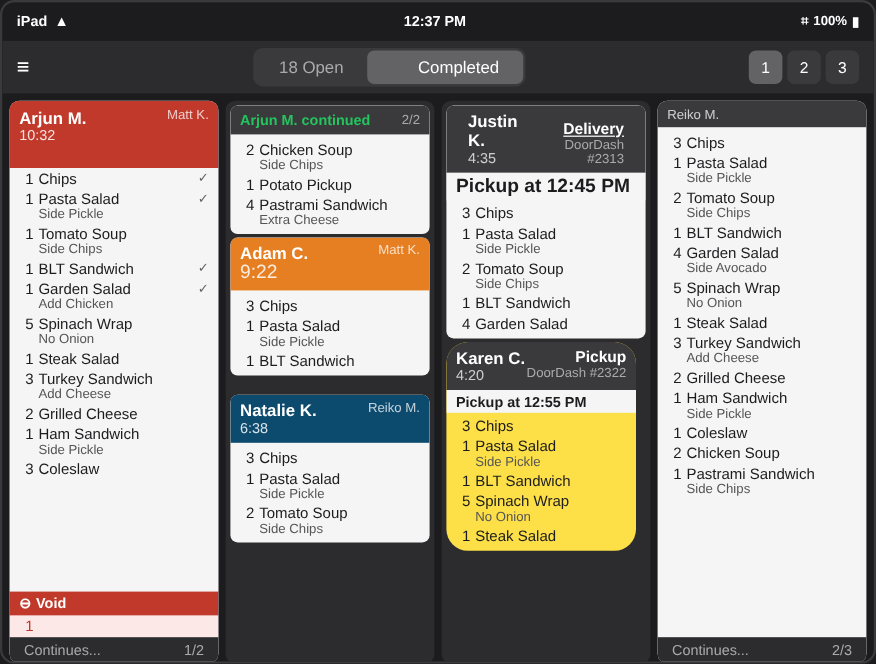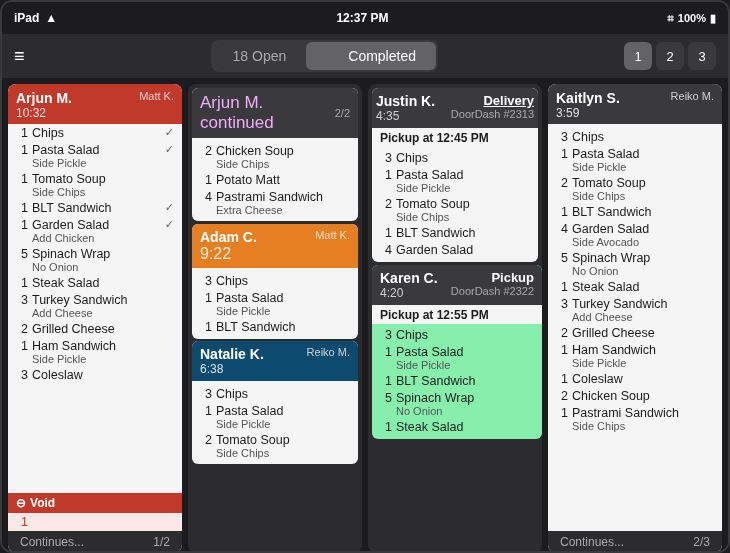--- a/index.html
+++ b/index.html
@@ -118,21 +118,21 @@
       color: #aaa;
       font-size: 12px;
       padding: 4px 12px;
       display: flex;
       justify-content: space-between;
       margin-top: auto;
     }
     .continues-bar span { color: #aaa; }
     .col1-header {
       background: #c0392b;
-      padding: 6px 8px 4px;
+      padding: 6px 8px 20px;
       display: flex;
       justify-content: space-between;
       align-items: flex-start;
     }
     .col-items {
       flex: 1;
       background: #f5f5f5;
       padding: 0 0 0 0;
       overflow: hidden;
     }
@@ -256,46 +256,46 @@
     <div class="continues-bar">
       <span>Continues...</span>
       <span>1/2</span>
     </div>
   </div>
 
   <div class="ticket-col" style="background:#2c2c2e; gap:0;">
 
     <div style="background:#f5f5f5; border-radius:6px; margin:4px 4px 3px 4px; overflow:hidden;">
       <div style="background:#3a3a3c; padding:5px 8px; display:flex; justify-content:space-between; align-items:center;">
-        <span style="color:#f0abfc; font-size:17px; font-weight:400;">Arjun M. continued</span>
+        <span style="color:#22c55e; font-size:12px; font-weight:700;">Arjun M. continued</span>
         <span style="color:#aaa; font-size:11px;">2/2</span>
       </div>
       <div style="padding:4px 8px;">
         <div class="item-row">
           <span class="item-qty">2</span>
           <span class="item-details">
               <div class="item-name">Chicken Soup</div>
               <div class="item-modifier">Side Chips</div>
             </span>
         </div>
         <div class="item-row">
           <span class="item-qty">1</span>
-          <span class="item-details"><span class="item-name">Potato Matt</span></span>
+          <span class="item-details"><span class="item-name">Potato Pickup</span></span>
         </div>
         <div class="item-row">
           <span class="item-qty">4</span>
           <span class="item-details">
               <div class="item-name">Pastrami Sandwich</div>
               <div class="item-modifier">Extra Cheese</div>
             </span>
         </div>
       </div>
     </div>
 
-    <div style="background:#f5f5f5; border-radius:6px; margin:0 4px 2px 4px; overflow:hidden;">
+    <div style="background:#f5f5f5; border-radius:6px; margin:0 4px 16px 4px; overflow:hidden;">
       <div style="background:#e67e22; padding:5px 8px; display:flex; justify-content:space-between; align-items:flex-start;">
         <div>
           <div style="color:white; font-size:14px; font-weight:700;">Adam C.</div>
           <div style="color:rgba(255,255,255,0.85); font-size:16px;">9:22</div>
         </div>
         <span style="color:rgba(255,255,255,0.75); font-size:11px;">Matt K.</span>
       </div>
       <div style="padding:4px 8px;">
         <div class="item-row">
           <span class="item-qty">3</span>
@@ -342,31 +342,31 @@
               <div class="item-modifier">Side Chips</div>
             </span>
         </div>
       </div>
     </div>
   </div>
 
   <div class="ticket-col" style="background:#2c2c2e;">
 
     <div style="background:#f5f5f5; border-radius:6px; margin:4px 4px 3px 4px; overflow:hidden;">
-      <div style="background:#3a3a3c; padding:5px 4px; display:flex; justify-content:space-between; align-items:flex-start;">
+      <div style="background:#3a3a3c; padding:5px 18px; display:flex; justify-content:space-between; align-items:flex-end;">
         <div>
           <div style="color:white; font-size:14px; font-weight:700;">Justin K.</div>
           <div style="color:rgba(255,255,255,0.75); font-size:12px;">4:35</div>
         </div>
         <div style="text-align:right;">
           <div style="color:white; font-size:13px; font-weight:700;text-decoration:underline;">Delivery</div>
           <div style="color:#aaa; font-size:11px;">DoorDash #2313</div>
         </div>
       </div>
-      <div style="padding:3px 8px 2px; background:#f5f5f5; font-size:12px; font-weight:600; color:#1c1c1e;">Pickup at 12:45 PM</div>
+      <div style="padding:3px 8px 2px; background:#f5f5f5; font-size:16px; font-weight:600; color:#1c1c1e;">Pickup at 12:45 PM</div>
       <div style="padding:2px 8px 4px;">
         <div class="item-row">
           <span class="item-qty">3</span>
           <span class="item-details"><span class="item-name">Chips</span></span>
         </div>
         <div class="item-row">
           <span class="item-qty">1</span>
           <span class="item-details">
               <div class="item-name">Pasta Salad</div>
               <div class="item-modifier">Side Pickle</div>
@@ -383,21 +383,21 @@
           <span class="item-qty">1</span>
           <span class="item-details"><span class="item-name">BLT Sandwich</span></span>
         </div>
         <div class="item-row">
           <span class="item-qty">4</span>
           <span class="item-details"><span class="item-name">Garden Salad</span></span>
         </div>
       </div>
     </div>
 
-    <div style="background:#86efac; border-radius:6px; margin:0 0 3px 4px; overflow:hidden;">
+    <div style="background:#fde047; border-radius:18px; margin:0 12px 3px 4px; overflow:hidden;">
       <div style="background:#3a3a3c; padding:5px 8px; display:flex; justify-content:space-between; align-items:flex-start;">
         <div>
           <div style="color:white; font-size:14px; font-weight:700;">Karen C.</div>
           <div style="color:rgba(255,255,255,0.75); font-size:12px;">4:20</div>
         </div>
         <div style="text-align:right;">
           <div style="color:white; font-size:13px; font-weight:700;">Pickup</div>
           <div style="color:#aaa; font-size:11px;">DoorDash #2322</div>
         </div>
       </div>
@@ -428,24 +428,20 @@
         <div class="item-row">
           <span class="item-qty">1</span>
           <span class="item-details"><span class="item-name">Steak Salad</span></span>
         </div>
       </div>
     </div>
   </div>
 
   <div class="ticket-col" style="background:#f5f5f5;">
     <div style="background:#3a3a3c; padding:6px 8px 4px; display:flex; justify-content:space-between; align-items:flex-start;">
-      <div>
-        <div style="color:white; font-size:14px; font-weight:700;">Kaitlyn S.</div>
-        <div style="color:rgba(255,255,255,0.85); font-size:12px;">3:59</div>
-      </div>
       <div style="color:rgba(255,255,255,0.75); font-size:11px;">Reiko M.</div>
     </div>
     <div style="padding:4px 8px; flex:1; overflow:hidden;">
       <div class="item-row">
           <span class="item-qty">3</span>
           <span class="item-details"><span class="item-name">Chips</span></span>
         </div>
       <div class="item-row">
           <span class="item-qty">1</span>
           <span class="item-details">

